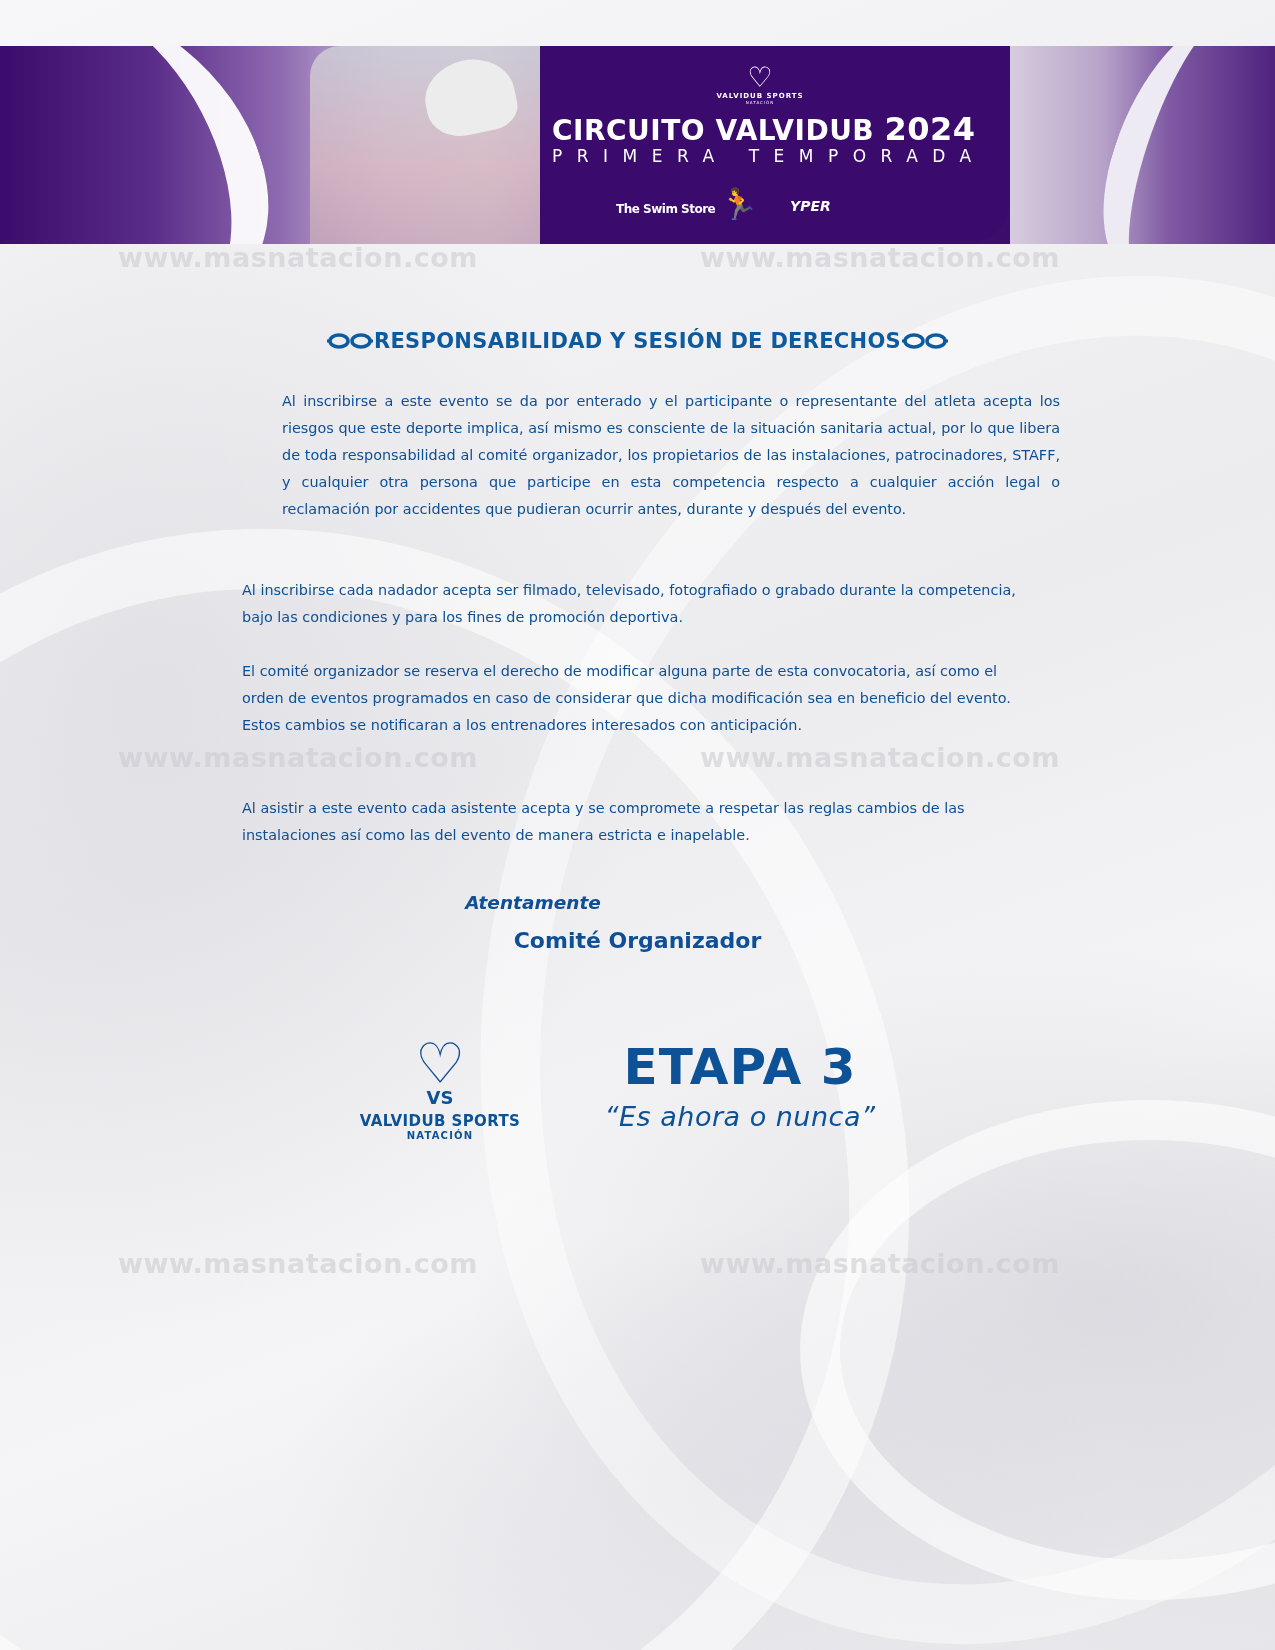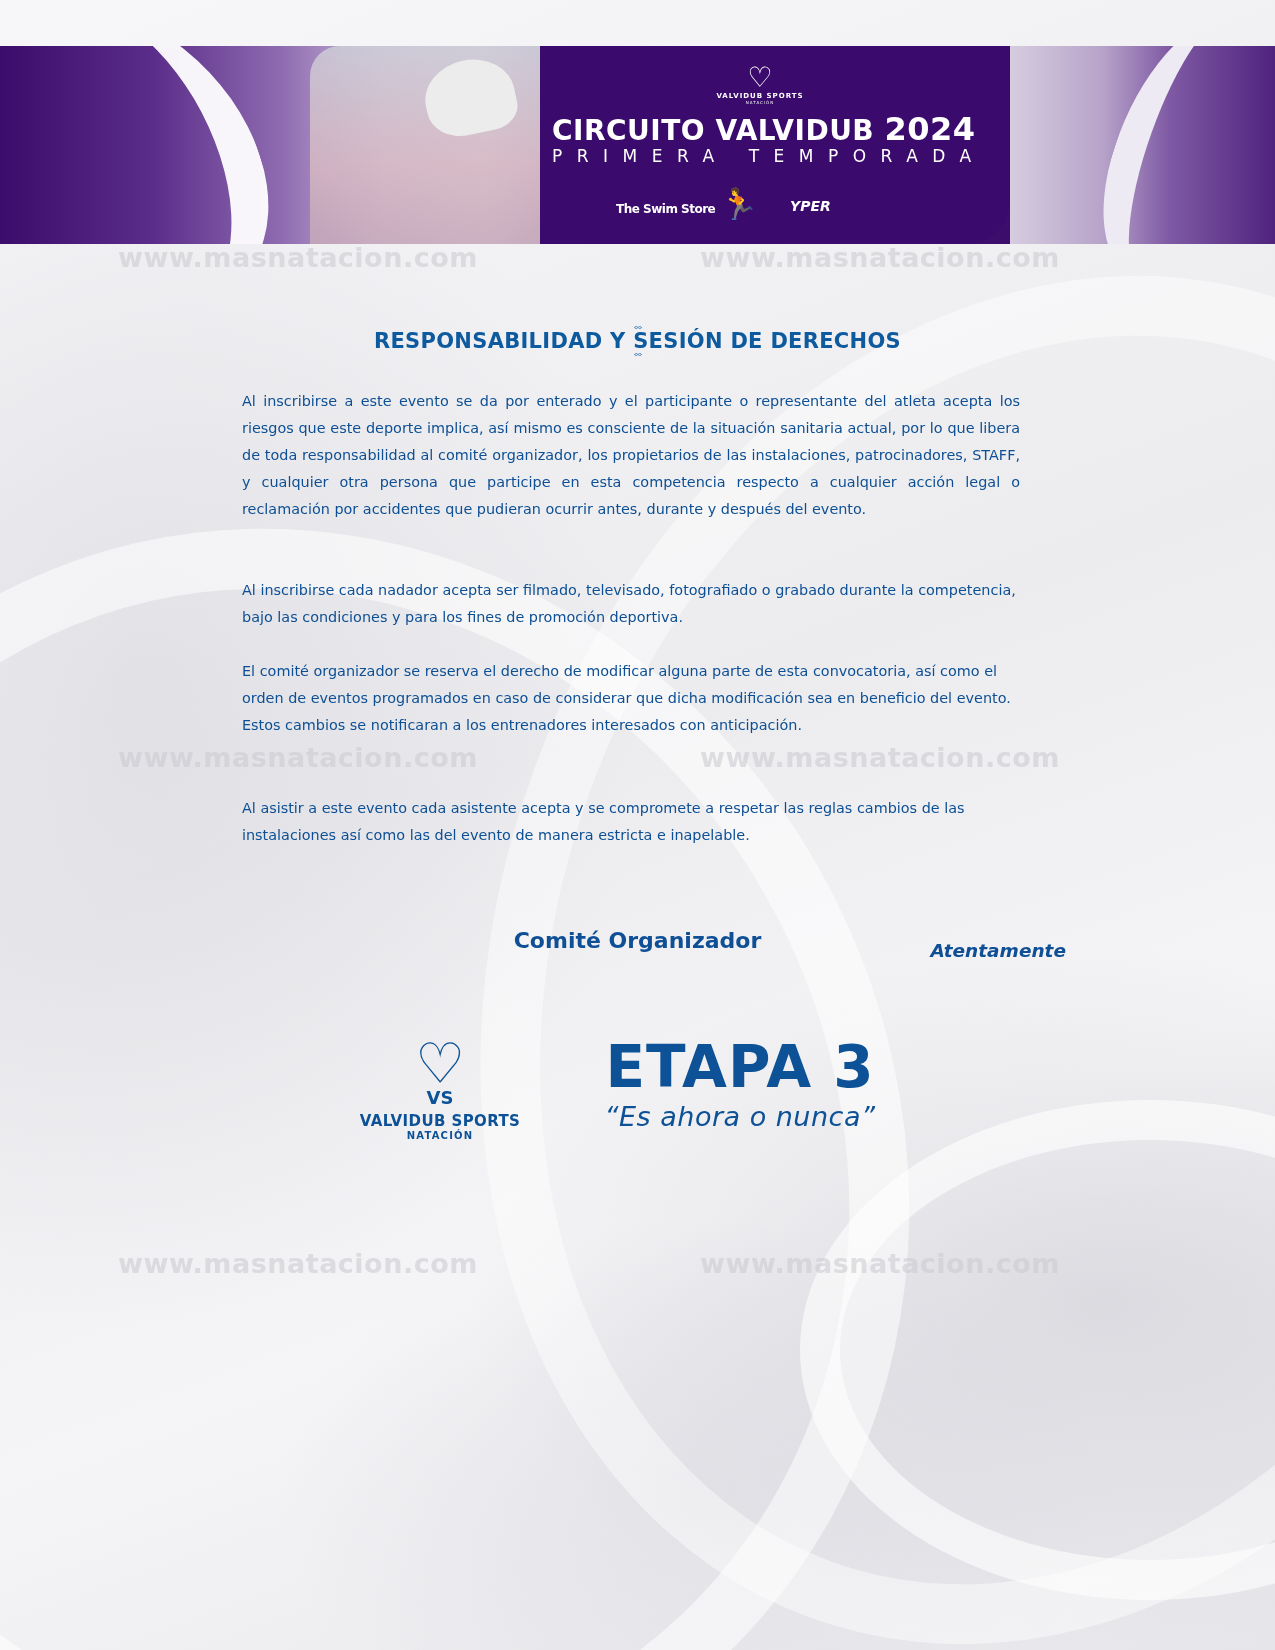--- a/index.html
+++ b/index.html
@@ -85,52 +85,52 @@
     font-size: 17px; letter-spacing: 14.5px; font-weight: normal; margin-top: -2px;
   }
   .sponsors { position: absolute; left: 612px; top: 138px; width: 260px; height: 56px; color: #fff; }
   .sponsors .swim { position: absolute; left: 4px; top: 18px; font-size: 12px; font-weight: bold; letter-spacing: -0.5px; }
   .sponsors .runner { position: absolute; left: 108px; top: 2px; font-size: 30px; transform: rotate(-10deg); }
   .sponsors .yper { position: absolute; left: 178px; top: 14px; font-size: 14px; font-style: italic; font-weight: bold; }
 
   
   .heading {
     position: absolute; left: 285px; top: 326px; width: 705px; height: 30px;
-    display: flex; align-items: center; justify-content: center; flex-direction: column;
+    display: flex; align-items: center; justify-content: center;
   }
   .heading .title {
     font-family: "DejaVu Sans", sans-serif; font-size: 21px; font-weight: bold;
     color: #0e5a9e; letter-spacing: 0.3px;
   }
   .goggles { width: 48px; height: 18px; display: inline-block; }
   .para {
     position: absolute; left: 242px; width: 778px;
     font-family: "DejaVu Sans", sans-serif; font-size: 14.4px; line-height: 27px;
     color: #0d4f94;
   }
-  .para.justify { text-align: justify; text-align-last: left; }
+  .para.justify { text-align: justify; text-align-last: left; margin-left: 40px; }
   .sign1 {
-    position: absolute; left: 0; width: 1066px; top: 892px; text-align: right;
-    font-style: italic; font-weight: bold; font-size: 18.5px; color: #0e4f96; margin-top: 48px;
+    position: absolute; left: 0; width: 1066px; top: 892px; text-align: center;
+    font-style: italic; font-weight: bold; font-size: 18.5px; color: #0e4f96;
   }
   .sign2 {
     position: absolute; left: 0; width: 1275px; top: 928px; text-align: center;
     font-weight: bold; font-size: 22px; color: #0e4f96;
   }
   .bottom-logo {
     position: absolute; left: 330px; top: 1035px; width: 220px; text-align: center; color: #0d5196;
   }
   .bottom-logo .glyph { font-size: 56px; line-height: 58px; }
   .bottom-logo .vs { font-size: 18px; font-weight: bold; margin-top: -6px; }
   .bottom-logo .name { font-size: 15px; font-weight: bold; letter-spacing: 0.4px; margin-top: 4px; }
   .bottom-logo .sub { font-size: 10px; font-weight: bold; letter-spacing: 1.2px; }
   .etapa {
     position: absolute; left: 570px; top: 1035px; width: 340px; text-align: center; color: #0d5196;
   }
-  .etapa .big { font-size: 58px; font-weight: bold; letter-spacing: 1px; line-height: 64px; }
+  .etapa .big { font-size: 50px; font-weight: bold; letter-spacing: 1px; line-height: 64px; }
   .etapa .quote { font-size: 27px; letter-spacing: 0.5px; margin-top: 2px; font-style: italic; }
 </style>
 </head>
 <body>
 
 <div class="bg"></div>
 <div class="swoosh" style="left:-300px; top:520px; width:1200px; height:1300px; transform: rotate(-25deg);"></div>
 <div class="swoosh" style="left:500px; top:260px; width:1100px; height:1400px; border-color: rgba(255,255,255,0.45); transform: rotate(20deg);"></div>
 <div class="swoosh" style="left:800px; top:1100px; width:700px; height:500px; border-width:40px; border-color: rgba(255,255,255,0.6);"></div>
 

